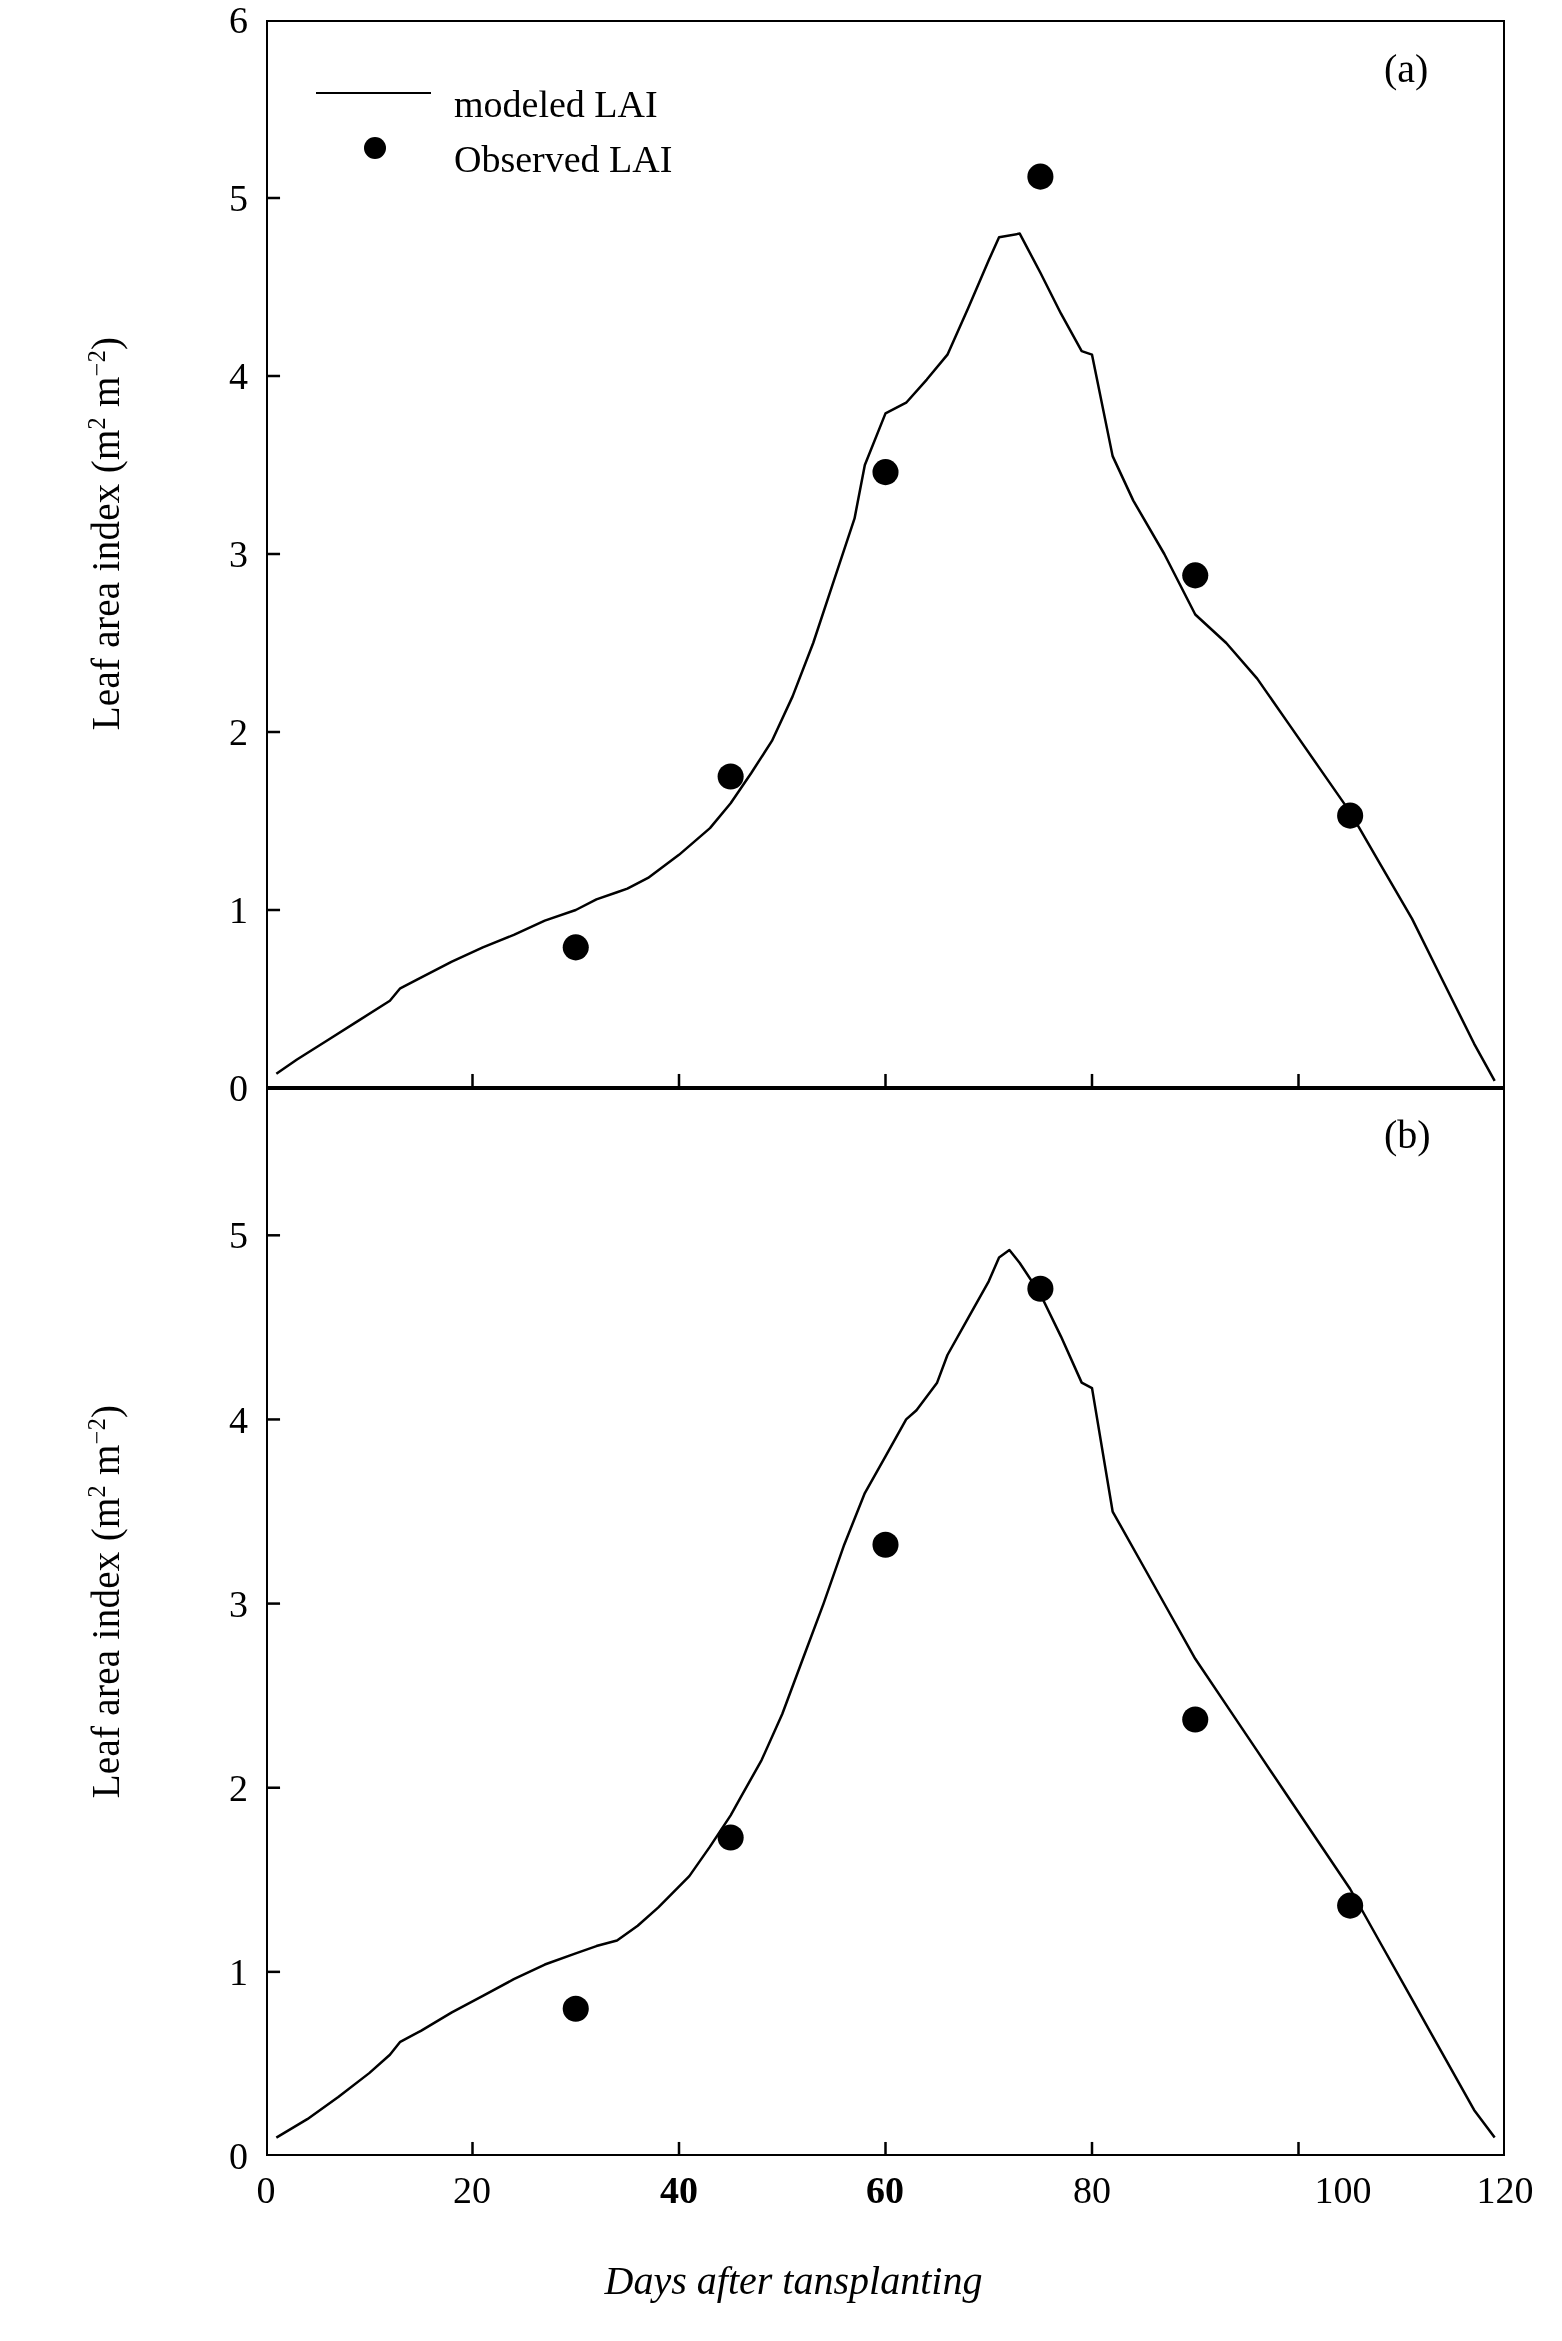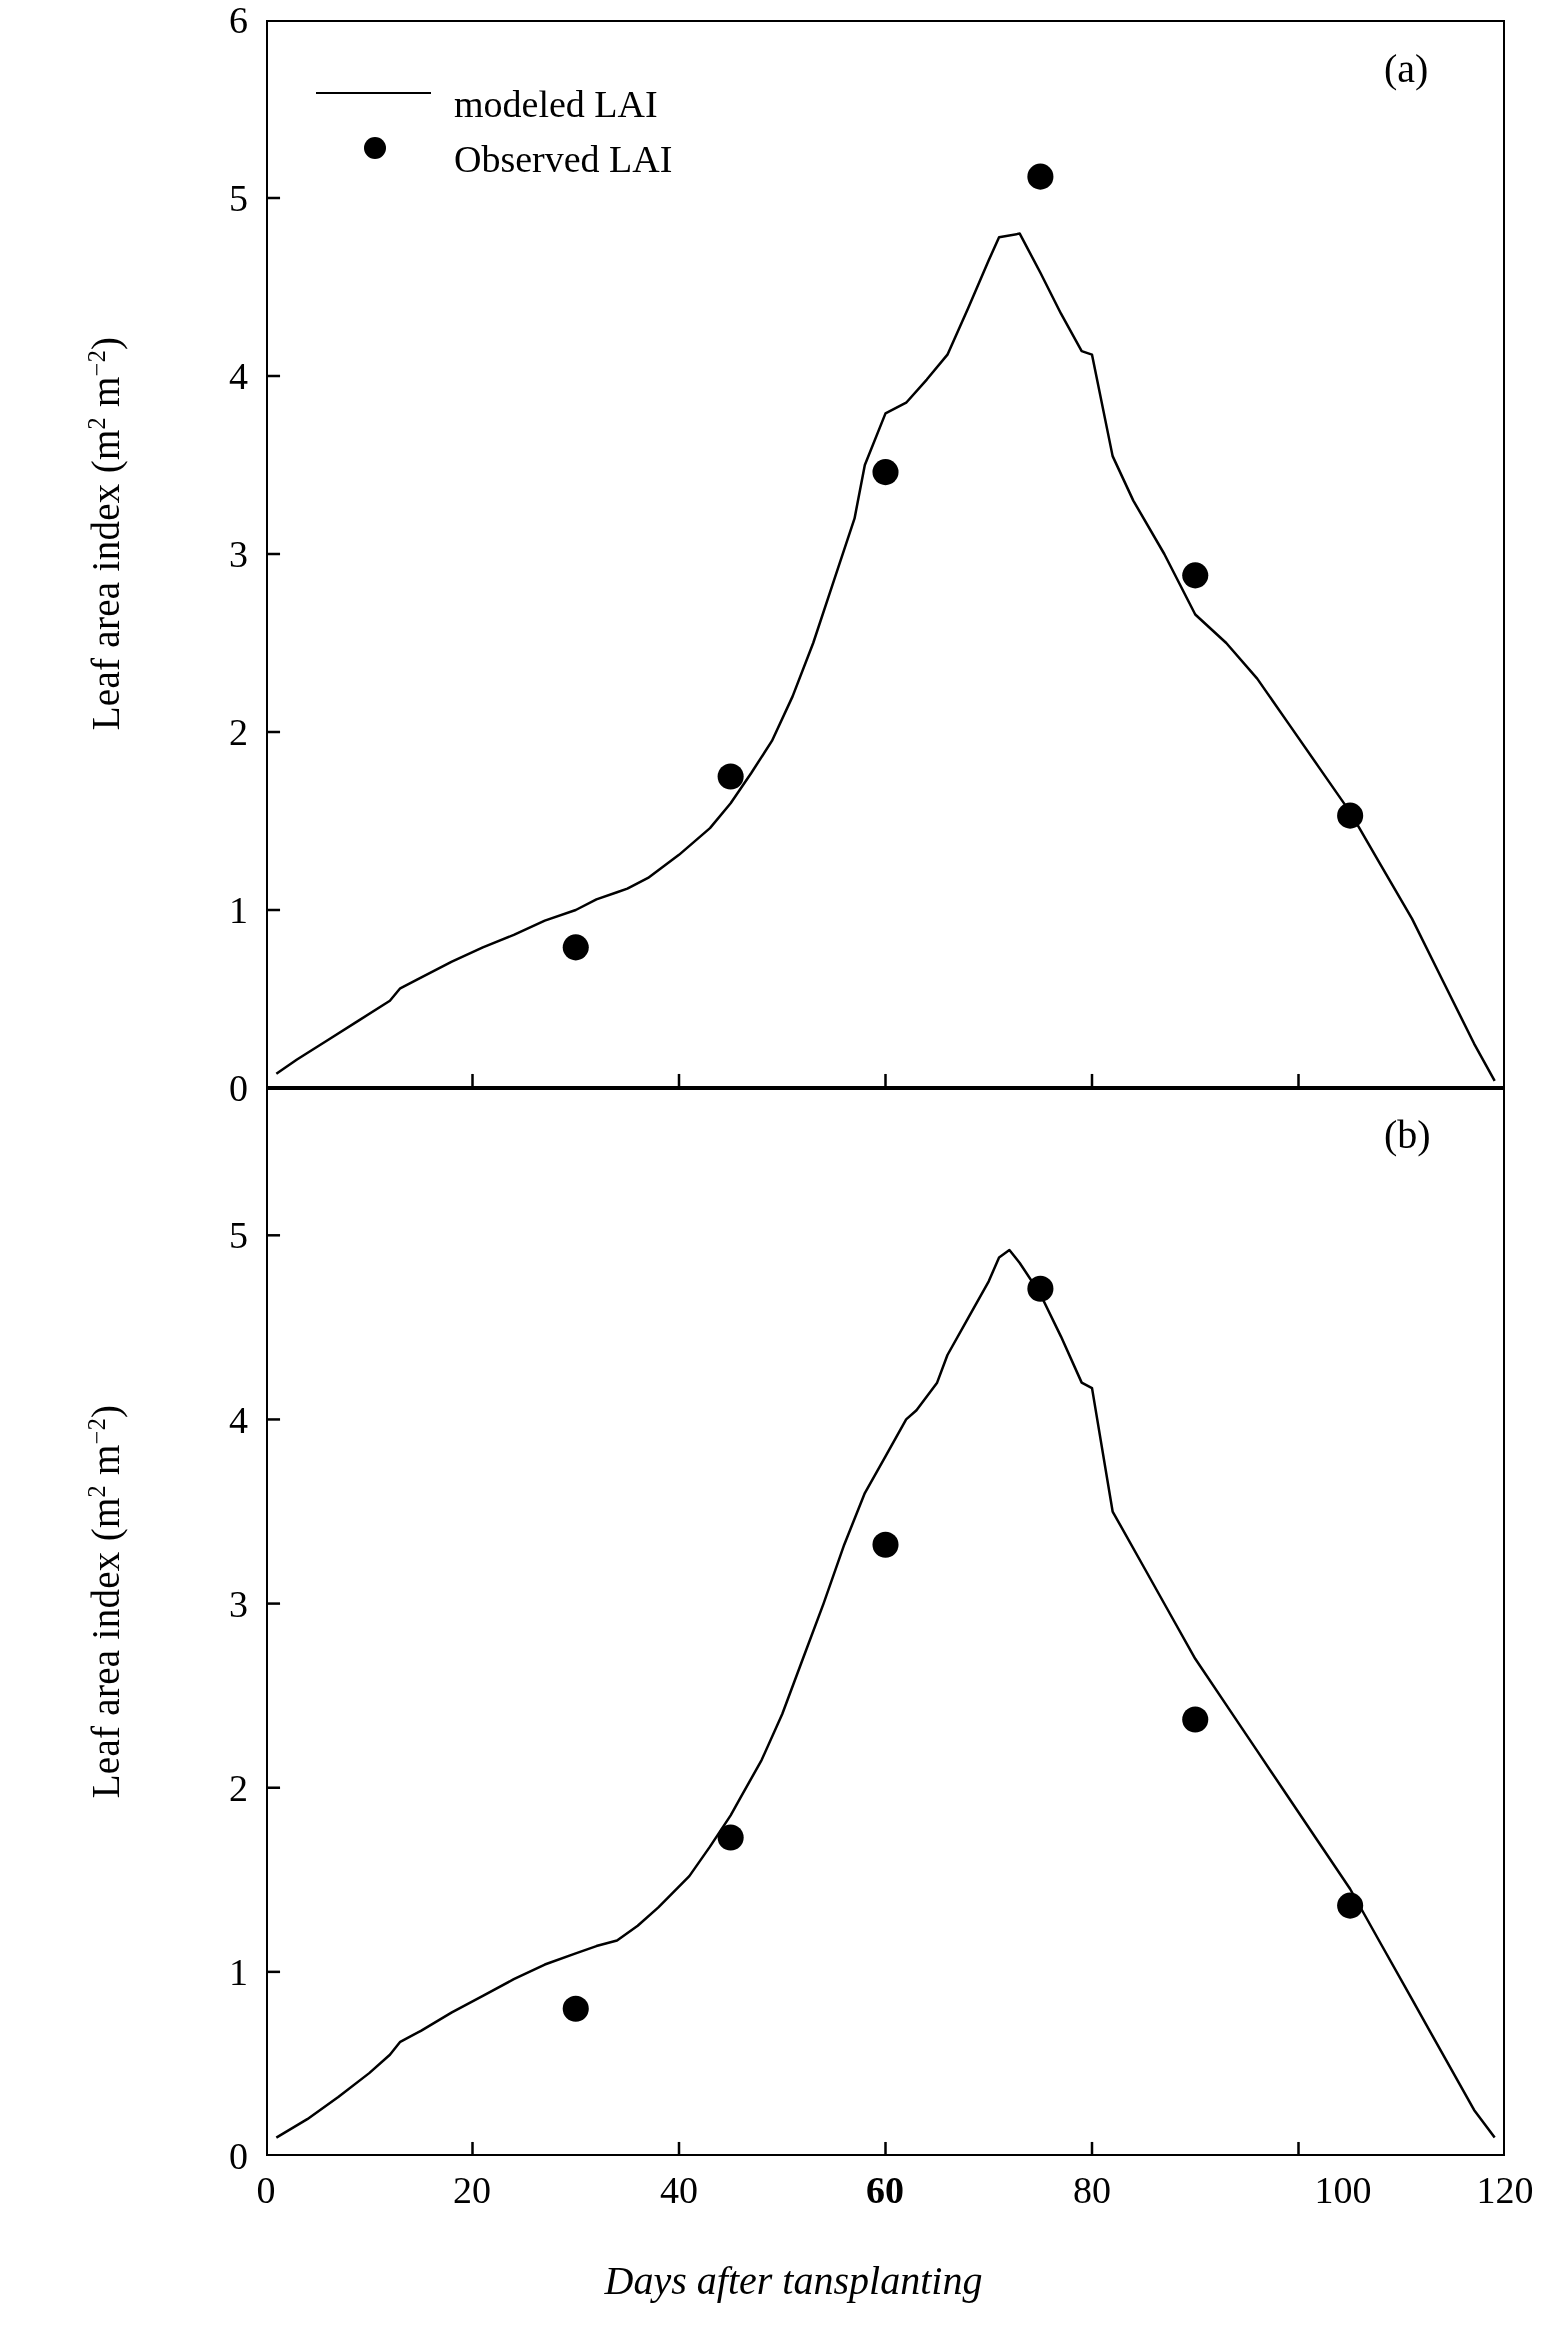--- a/index.html
+++ b/index.html
@@ -205,21 +205,21 @@
       <div class="ytick" style="top: 884px;">1</div>
       <div class="ytick" style="top: 700px;">2</div>
       <div class="ytick" style="top: 516px;">3</div>
       <div class="ytick" style="top: 332px;">4</div>
       <div class="ytick" style="top: 147px;">5</div>
     </div>
 
   <div id="xticks" style="position:absolute; left:266px; top:2171px; width:1239px; height:50px;">
       <div class="xtick" style="left: 0px; top: 0px;">0</div>
       <div class="xtick" style="left: 206px; top: 0px;">20</div>
-      <div class="xtick" style="left: 413px; top: 0px;">40</div>
+      <div class="xtick" style="left: 413px; top: 0px; font-weight: bold;">40</div>
       <div class="xtick" style="left: 619px; top: 0px; font-weight: bold;">60</div>
       <div class="xtick" style="left: 826px; top: 0px;">80</div>
       <div class="xtick" style="left: 1032px; top: 0px; margin-left: 45px;">100</div>
       <div class="xtick" style="left: 1239px; top: 0px;">120</div>
     </div>
 
   <div class="ylabel" style="left:-371px; top:534px; width:953px; height:45px; margin-top:-22.6px;">
     <span>Leaf area index (m</span><sup>2</sup><span> m</span><sup>−2</sup><span>)</span>
   </div>
   <div class="ylabel" style="left:-371px; top:1602px; width:953px; height:45px; margin-top:-22.6px;">

